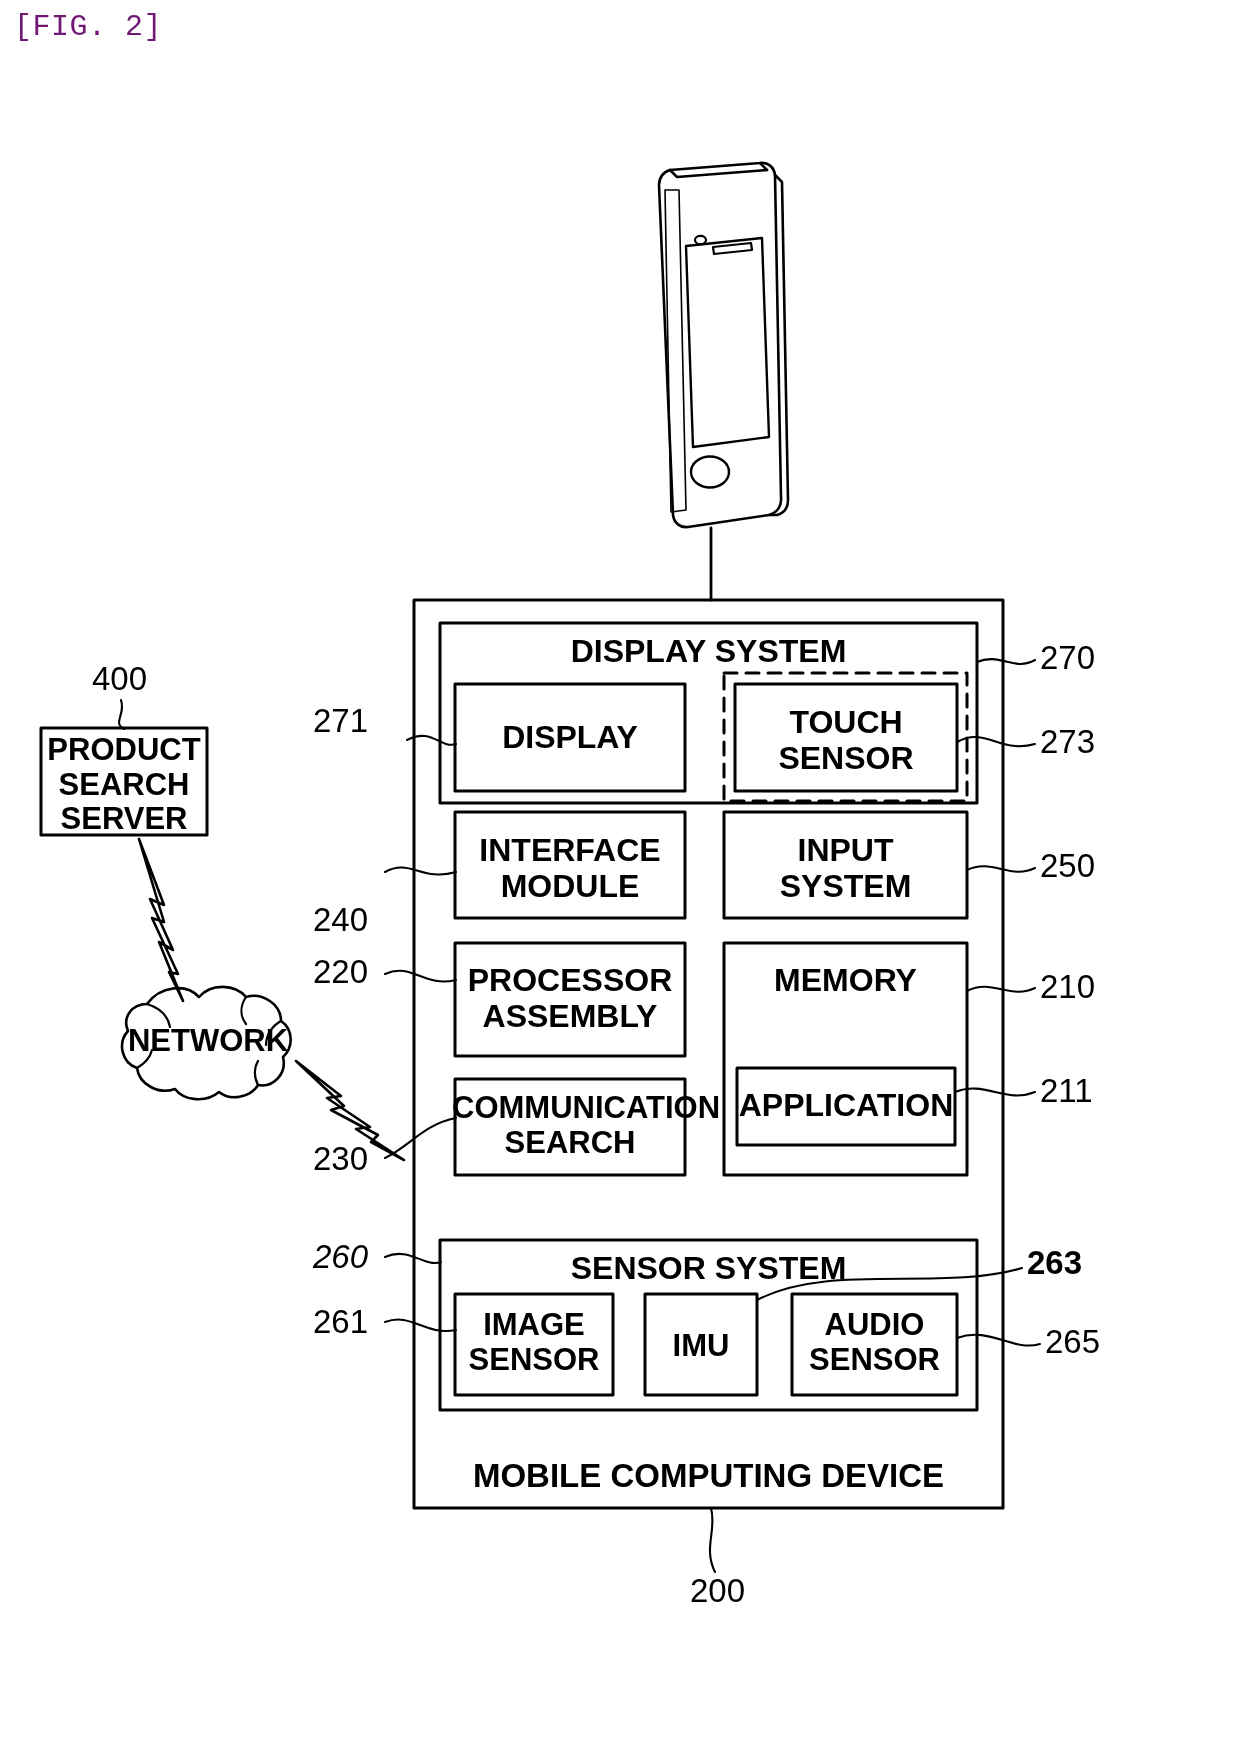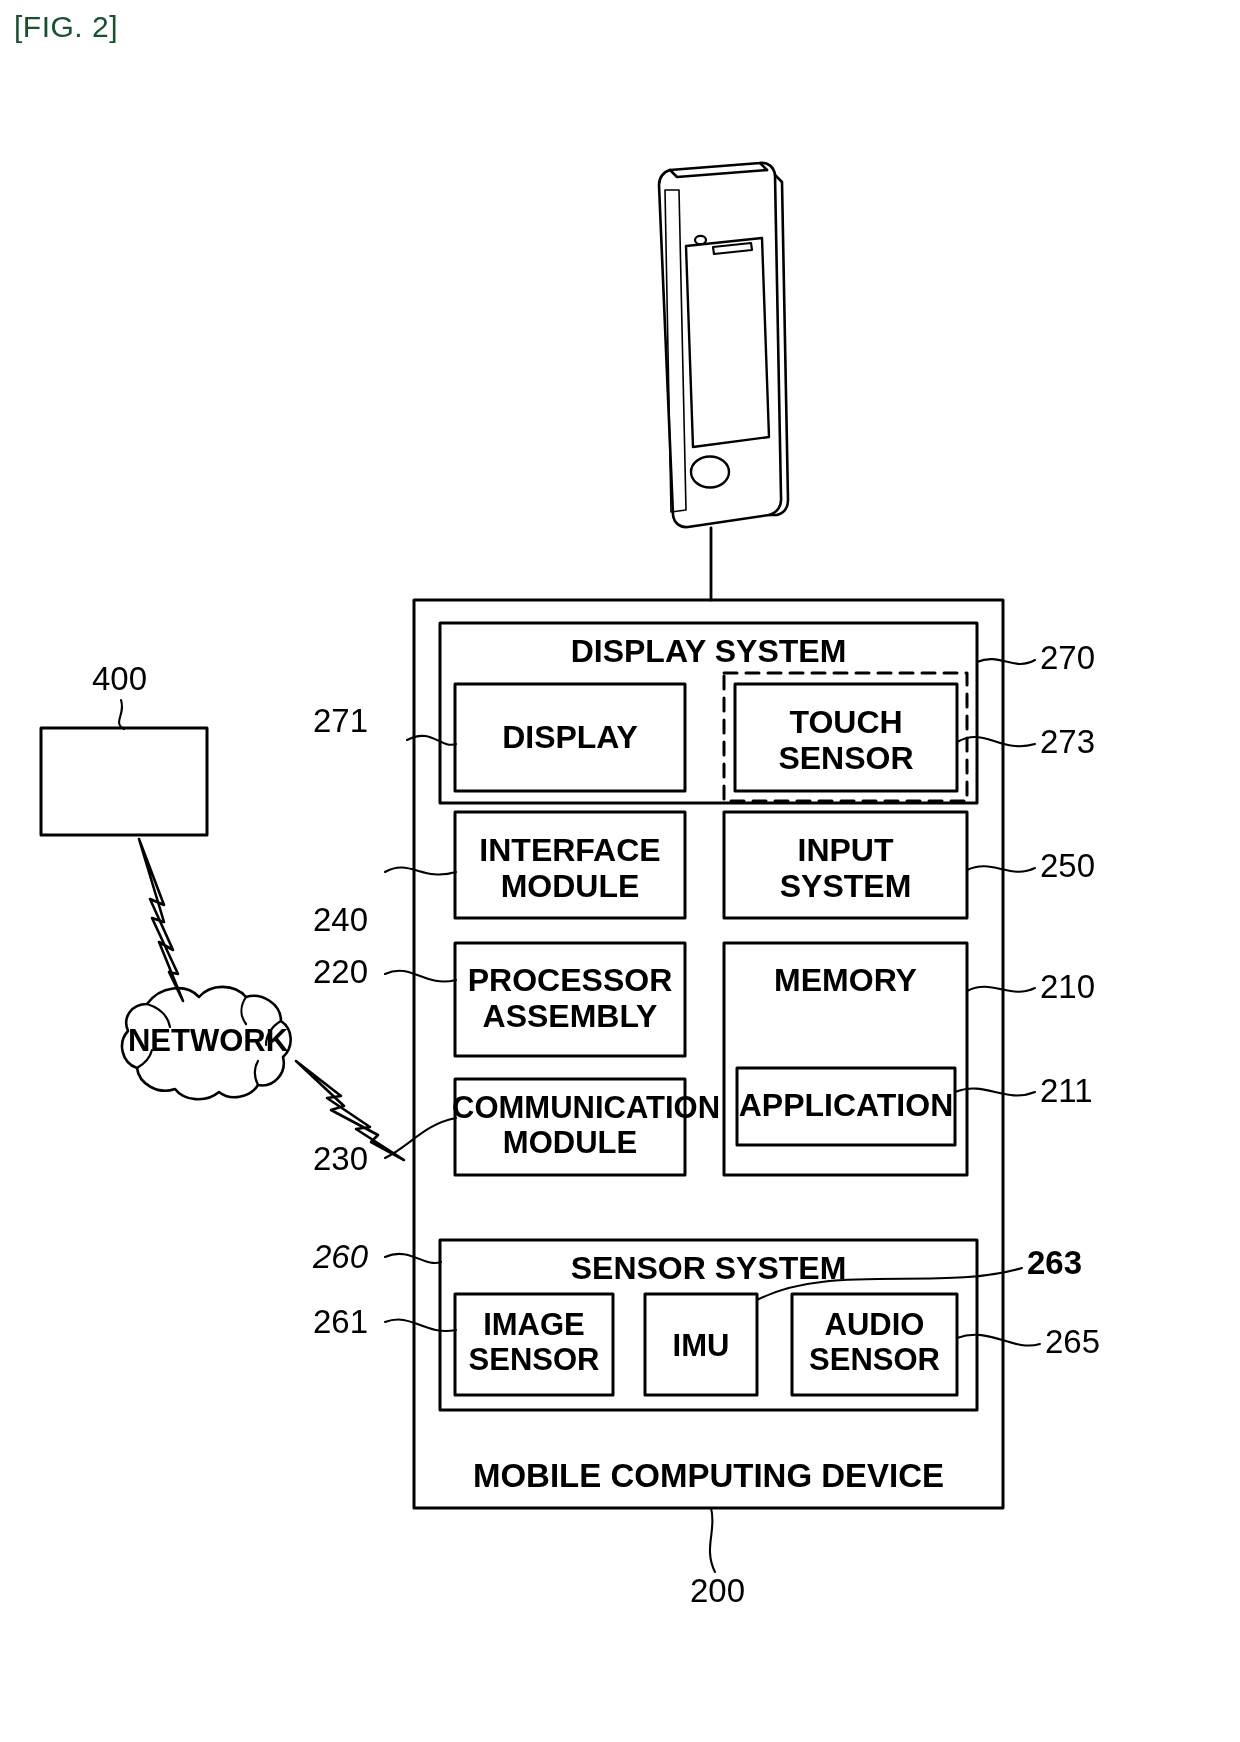--- a/index.html
+++ b/index.html
@@ -19,24 +19,24 @@
   #figure-root {
     position: absolute;
     left: 0; top: 0;
     width: 1240px;
     height: 1742px;
   }
   .fig-title {
     position: absolute;
     left: 14px;
     top: 10px;
-    font-family: Liberation Sans, sans-serif;
+    font-family: Liberation Mono, monospace;
     font-size: 30px;
     letter-spacing: 0.5px;
-    color: #14532d;
+    color: #701a75;
     white-space: nowrap;
   }
   svg.art {
     position: absolute;
     left: 0; top: 0;
     width: 1240px;
     height: 1742px;
   }
   
   .lbl {
@@ -220,20 +220,23 @@
         <path d="M757,1300 C830,1262 940,1292 1022,1268"></path>
 
         <path d="M957,1338 C990,1326 1012,1352 1040,1344"></path>
 
         <path d="M711,1508 C717,1530 703,1548 715,1572"></path>
       </g>
 
     </g>
   </svg>
 
+  <div class="lbl t31" style="left:41px; top:733px; width:166px;">PRODUCT
+SEARCH
+SERVER</div>
   <div class="ref" style="left:92px; top:660px;">400</div>
 
   <div class="lbl t31" style="left:113px; top:1024px; width:190px;">NETWORK</div>
 
   <div class="lbl t32" style="left:440px; top:634px; width:537px;">DISPLAY SYSTEM</div>
   <div class="ref" style="left:1040px; top:639px;">270</div>
 
   <div class="lbl t32" style="left:455px; top:720px; width:230px;">DISPLAY</div>
   <div class="ref" style="left:313px; top:702px;">271</div>
 
@@ -253,21 +256,21 @@
 ASSEMBLY</div>
   <div class="ref" style="left:313px; top:953px;">220</div>
 
   <div class="lbl t32" style="left:724px; top:963px; width:243px;">MEMORY</div>
   <div class="ref" style="left:1040px; top:968px;">210</div>
 
   <div class="lbl t32" style="left:737px; top:1088px; width:218px;">APPLICATION</div>
   <div class="ref" style="left:1040px; top:1072px;">211</div>
 
   <div class="lbl t31" style="left:452px; top:1091px; width:236px;">COMMUNICATION
-MODULE</div>
+SEARCH</div>
   <div class="ref" style="left:313px; top:1140px;">230</div>
 
   <div class="lbl t32" style="left:440px; top:1251px; width:537px;">SENSOR SYSTEM</div>
   <div class="ref" style="left:313px; top:1238px;font-style:italic;">260</div>
 
   <div class="lbl t31" style="left:452px; top:1308px; width:164px;">IMAGE
 SENSOR</div>
   <div class="ref" style="left:313px; top:1303px;">261</div>
 
   <div class="lbl t31" style="left:645px; top:1329px; width:112px;">IMU</div>

